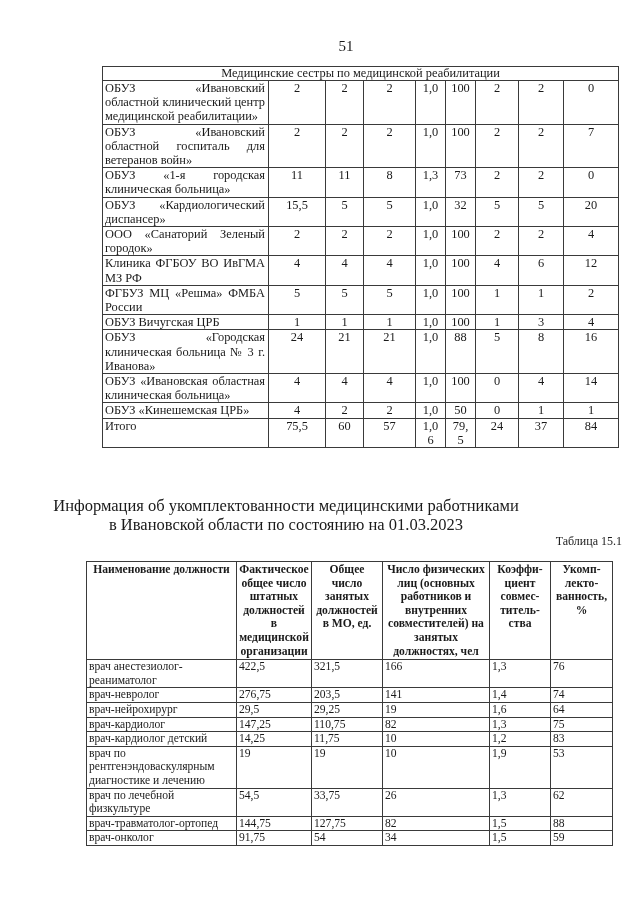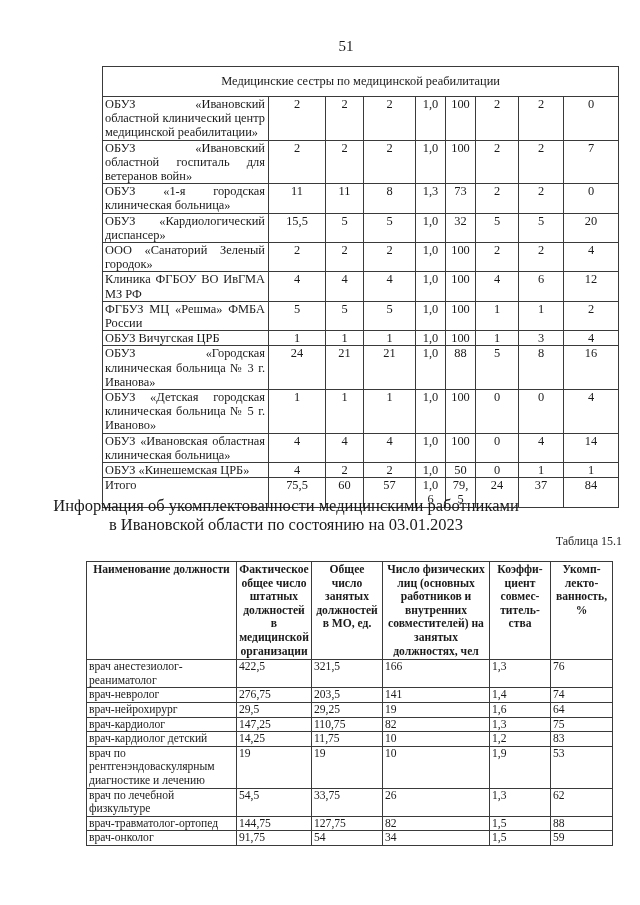--- a/index.html
+++ b/index.html
@@ -12,21 +12,21 @@
     font-size: 15px;
     padding-left: 47px;
   }
   table { border-collapse: collapse; position: absolute; table-layout: fixed; }
   td, th { border: 1px solid #3a3a3a; padding: 0 3px; vertical-align: top; }
 
   
   #t1 { top: 66px; left: 102px; width: 516px; font-size: 12.4px; line-height: 14.2px; }
   #t1 td { text-align: center; }
   #t1 td.name { text-align: justify; text-align-last: left; padding: 0 3px 0 2px; }
-  #t1 td.section { text-align: center; padding: 8px; line-height: 13px; margin-top: 12px; }
+  #t1 td.section { text-align: center; padding: 0; line-height: 13px; margin-top: 12px; }
   #t1 tr.total td.name { text-align: right; }
 
   
   .heading {
     position: absolute; top: 496px; left: 0; width: 572px; text-align: center;
     font-size: 16.5px; line-height: 19px;
   }
   .table-label {
     position: absolute; top: 534px; right: 18px; font-size: 12px;
   }
@@ -151,31 +151,20 @@
         <td>24</td>
         <td>21</td>
         <td>21</td>
         <td>1,0</td>
         <td>88</td>
         <td>5</td>
         <td>8</td>
         <td>16</td>
       </tr>
       <tr>
-        <td class="name">ОБУЗ «Детская городская клиническая больница № 5 г. Иваново»</td>
-        <td>1</td>
-        <td>1</td>
-        <td>1</td>
-        <td>1,0</td>
-        <td>100</td>
-        <td>0</td>
-        <td>0</td>
-        <td>4</td>
-      </tr>
-      <tr>
         <td class="name">ОБУЗ «Ивановская областная клиническая больница»</td>
         <td>4</td>
         <td>4</td>
         <td>4</td>
         <td>1,0</td>
         <td>100</td>
         <td>0</td>
         <td>4</td>
         <td>14</td>
       </tr>
@@ -199,21 +188,21 @@
         <td>79, 5</td>
         <td>24</td>
         <td>37</td>
         <td>84</td>
       </tr>
     </tbody>
 </table>
 
 <div class="heading">
   <div>Информация об укомплектованности медицинскими работниками</div>
-  <div>в Ивановской области по состоянию на 03.01.2023</div>
+  <div>в Ивановской области по состоянию на 01.03.2023</div>
 </div>
 <div class="table-label">Таблица 15.1</div>
 
 <table id="t2">
   <colgroup>
     <col style="width:150px">
       <col style="width:75px">
       <col style="width:71px">
     <col style="width:107px">
       <col style="width:61px">

